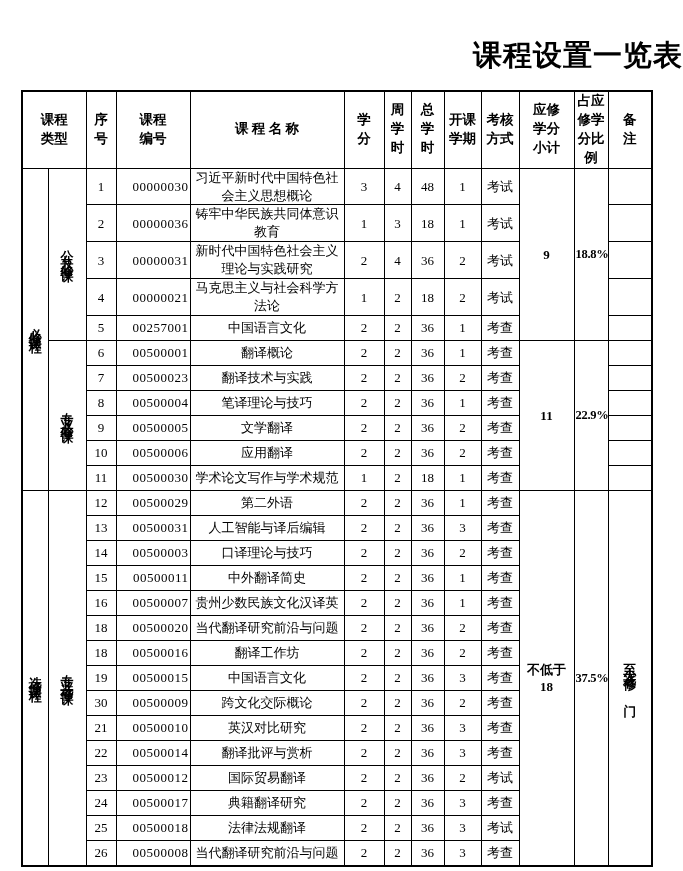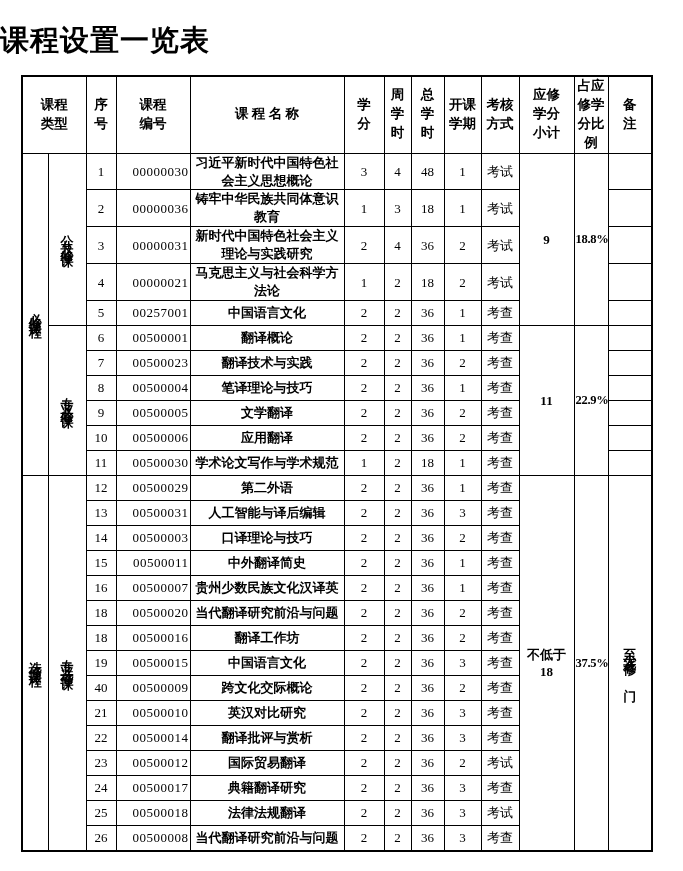--- a/index.html
+++ b/index.html
@@ -3,22 +3,22 @@
 <meta charset="utf-8">
 <style>
   * { box-sizing: border-box; }
   html, body { margin: 0; padding: 0; background: #ffffff; }
   body {
     width: 683px; height: 871px;
     font-family: "Liberation Serif", "DejaVu Serif", serif;
     color: #000;
   }
   .page-title {
-    margin: 0; padding-top: 21px;
-    text-align: left;
+    margin: 0; padding-top: 36px;
+    text-align: right;
     font-size: 29px; font-weight: bold;
     letter-spacing: 1px;
   }
   .course-table {
     border-collapse: collapse;
     table-layout: fixed;
     width: 630px;
     margin: 14px 0 0 21px;
     border: 2px solid #000;
   }
@@ -31,21 +31,21 @@
     line-height: 1.32;
   }
   thead th {
     height: 76px;
     font-size: 13.5px;
     font-weight: bold;
     white-space: pre-line;
     line-height: 1.4;
   }
   tbody tr { height: 25px; }
-  .name-cell { line-height: 1.38; font-weight: bold; }
+  .name-cell { line-height: 1.38; }
   .code-cell { letter-spacing: 0.5px; text-align: right; }
   .label-cell { font-weight: bold; }
   .subtotal-cell { font-weight: bold; white-space: pre-line; }
   .ratio-cell { font-size: 12.5px; letter-spacing: -0.3px; }
   .vert {
     writing-mode: vertical-lr;
     text-orientation: upright;
     letter-spacing: 5px;
     display: inline-block;
     line-height: 1;
@@ -314,21 +314,21 @@
           <td>19</td>
           <td class="code-cell">00500015</td>
           <td class="name-cell">中国语言文化</td>
           <td>2</td>
           <td>2</td>
           <td>36</td>
           <td>3</td>
           <td>考查</td>
         </tr>
         <tr>
-          <td>40</td>
+          <td>30</td>
           <td class="code-cell">00500009</td>
           <td class="name-cell">跨文化交际概论</td>
           <td>2</td>
           <td>2</td>
           <td>36</td>
           <td>2</td>
           <td>考查</td>
         </tr>
         <tr>
           <td>21</td>

